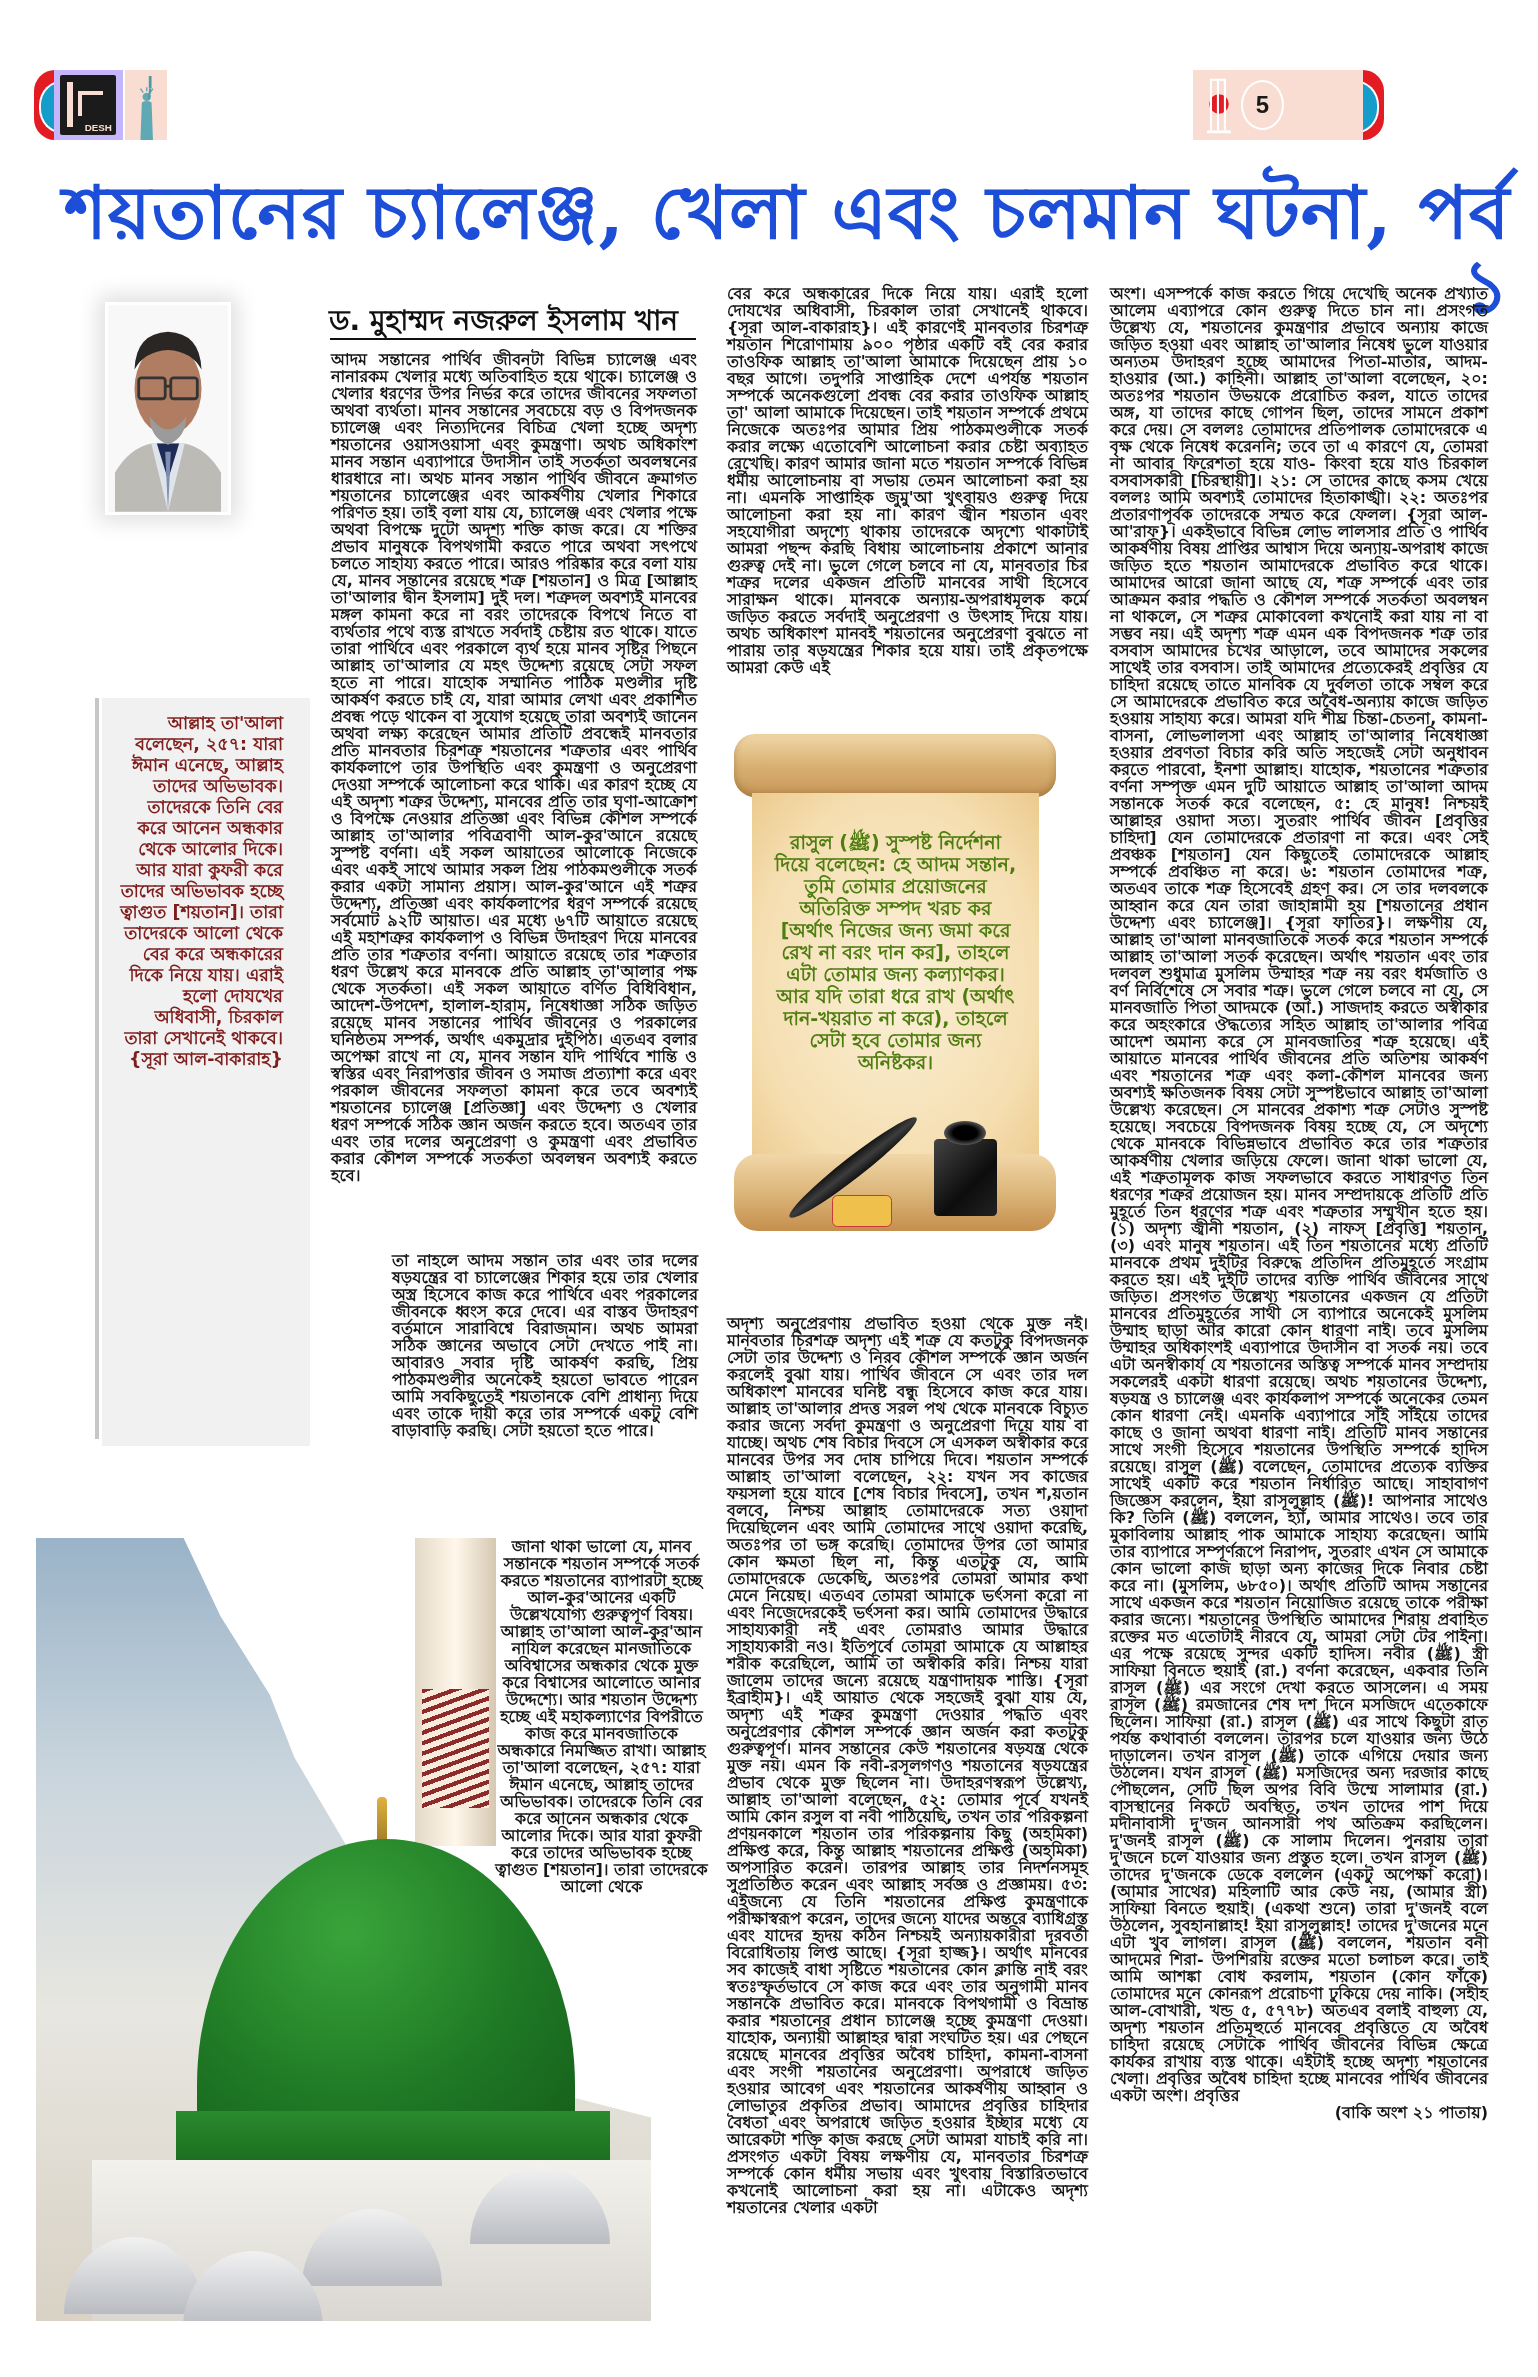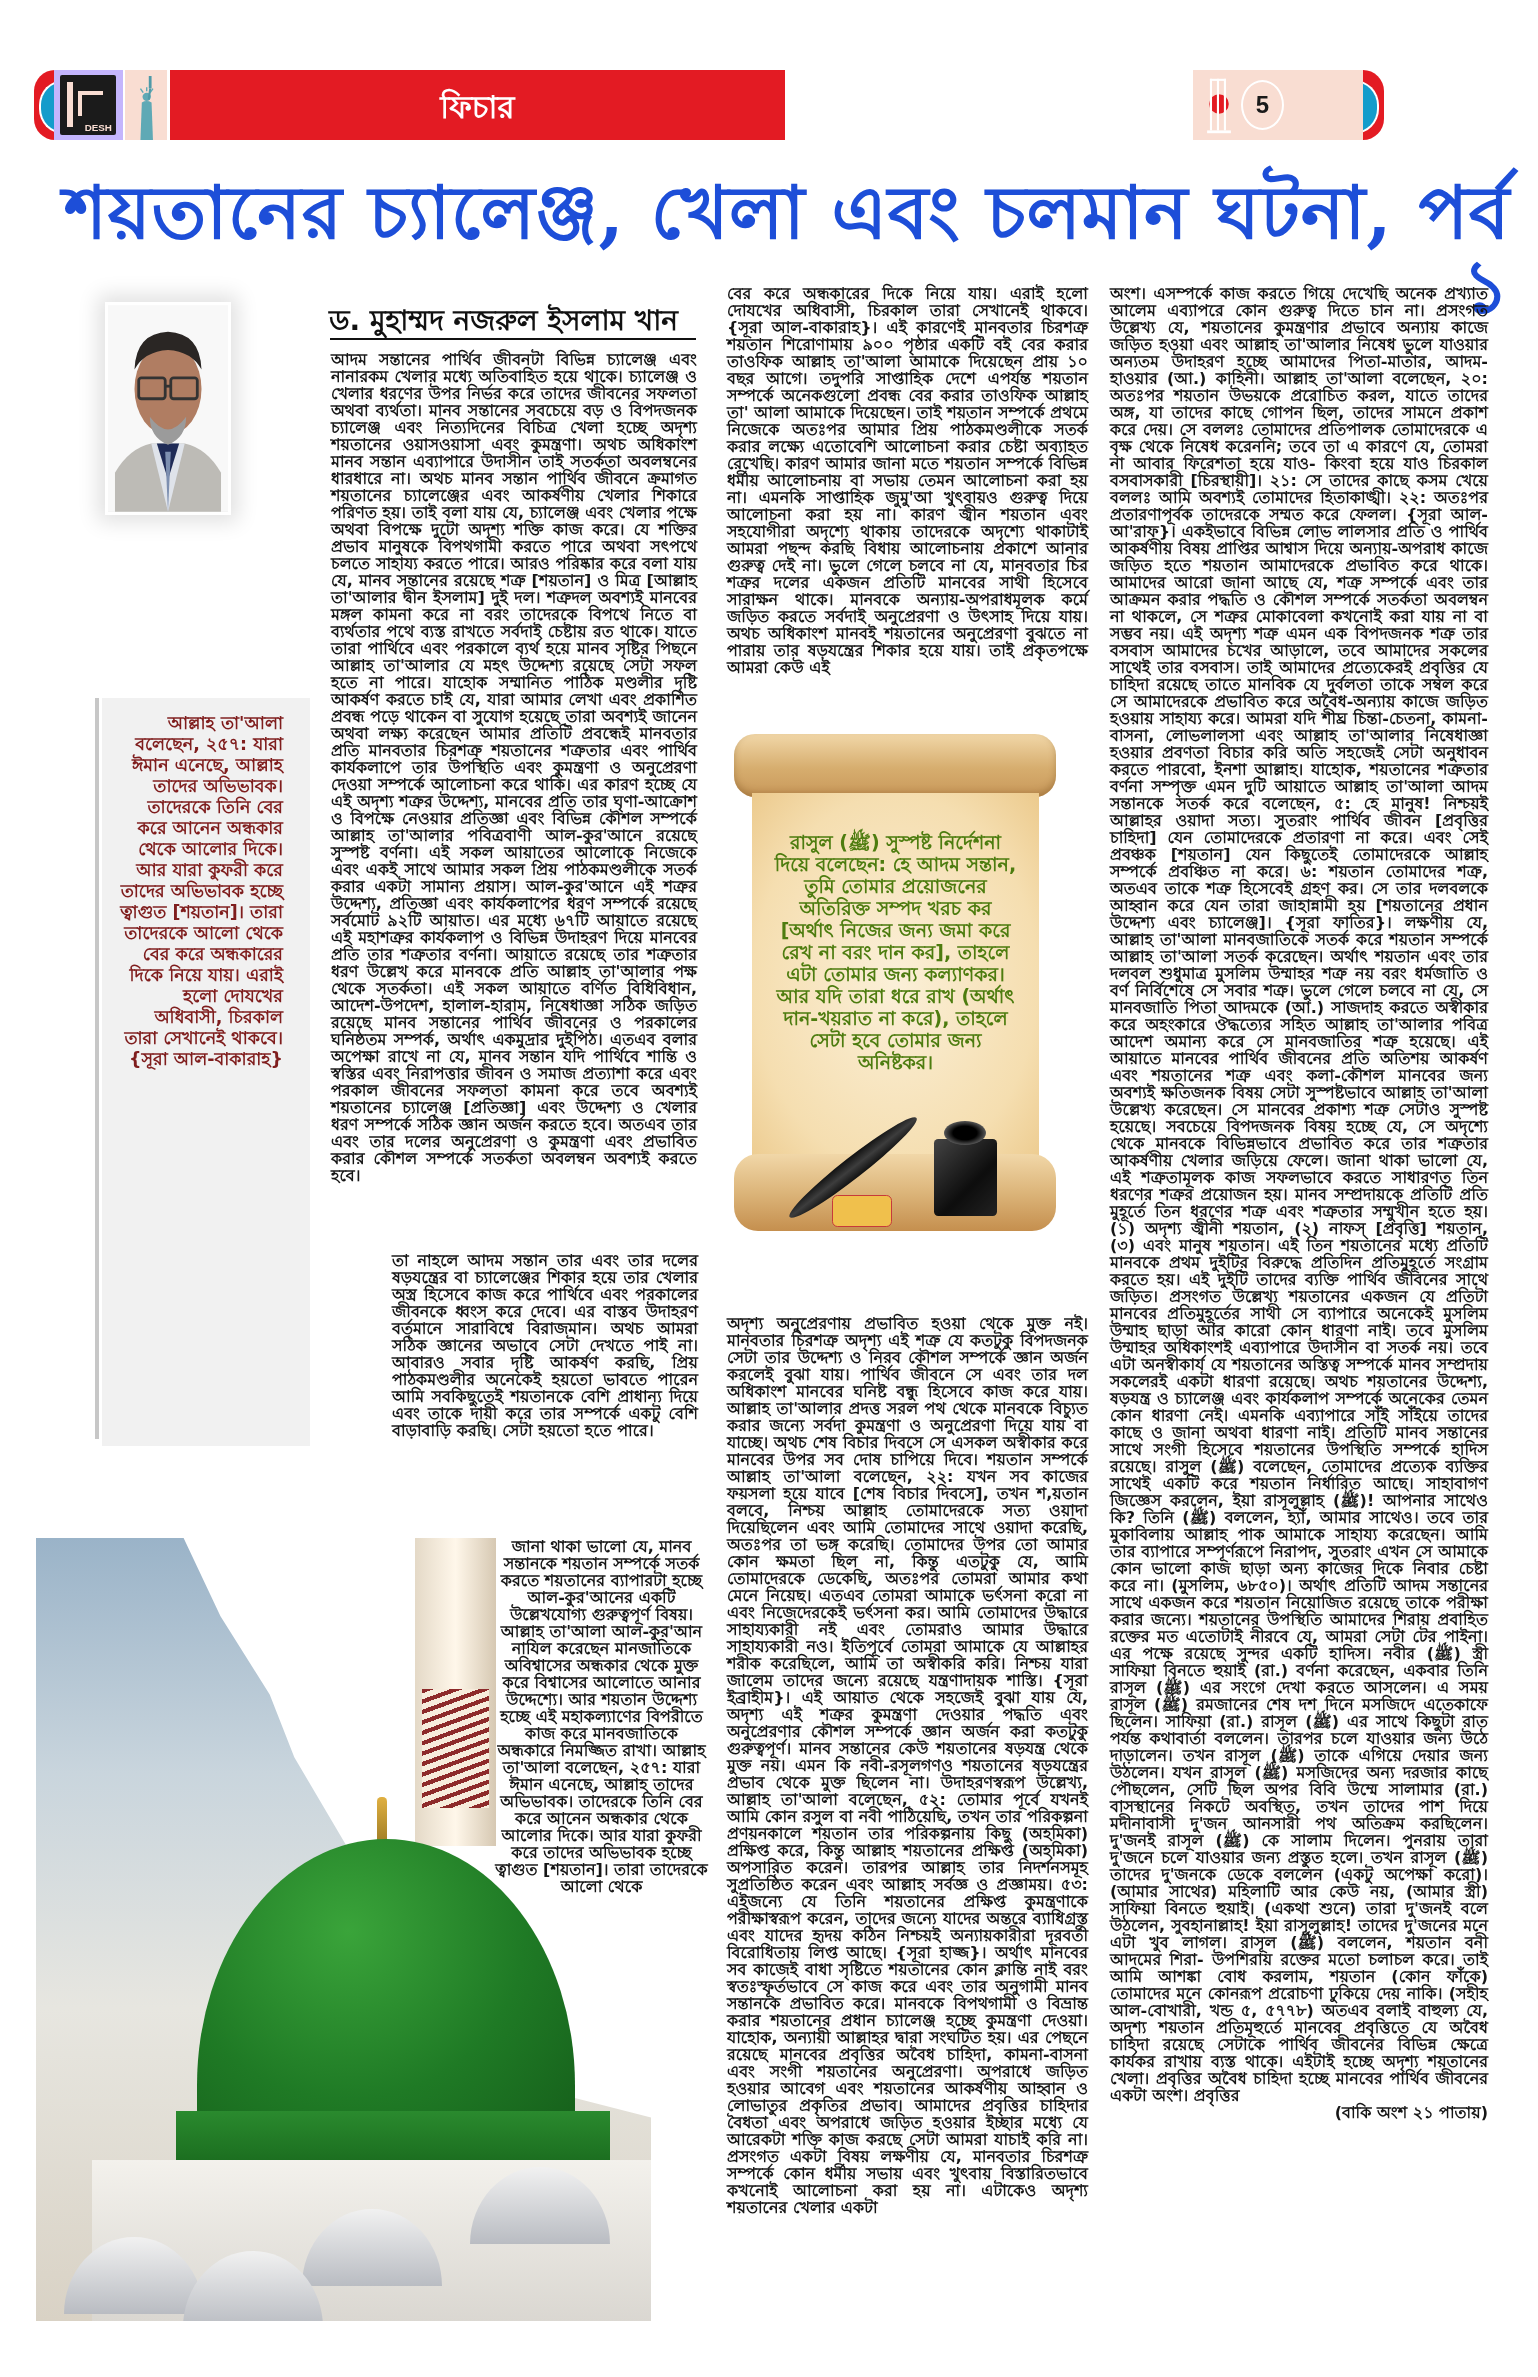--- a/index.html
+++ b/index.html
@@ -86,23 +86,20 @@
   </div>
   <div class="statue-box">
     <svg class="statue" viewBox="0 0 22 92">
       <rect x="14" y="0" width="4" height="18" fill="#4e9aa8"></rect>
       <circle cx="11" cy="30" r="6" fill="#5fa9b5"></circle>
       <path d="M6 24 L2 18 M16 24 L20 18 M11 22 L11 16" stroke="#5fa9b5" stroke-width="2"></path>
       <path d="M4 38 Q11 34 18 38 L20 92 L2 92 Z" fill="#5fa9b5"></path>
       <path d="M16 18 L14 34" stroke="#4e9aa8" stroke-width="3"></path>
     </svg>
   </div>
-  <div class="section-banner">
-    <div class="section-label">ফিচার</div>
-  </div>
   <div class="page-box">
     <svg class="monument" viewBox="0 0 34 86">
       <circle cx="17" cy="40" r="14" fill="#e31b23"></circle>
       <rect x="4" y="4" width="3" height="74" fill="#fff"></rect>
       <rect x="14" y="4" width="3" height="74" fill="#fff"></rect>
       <rect x="24" y="4" width="3" height="74" fill="#fff"></rect>
       <rect x="4" y="4" width="23" height="3" fill="#fff"></rect>
       <rect x="0" y="78" width="34" height="4" fill="#fff"></rect>
     </svg>
     <div class="page-num">5</div>

